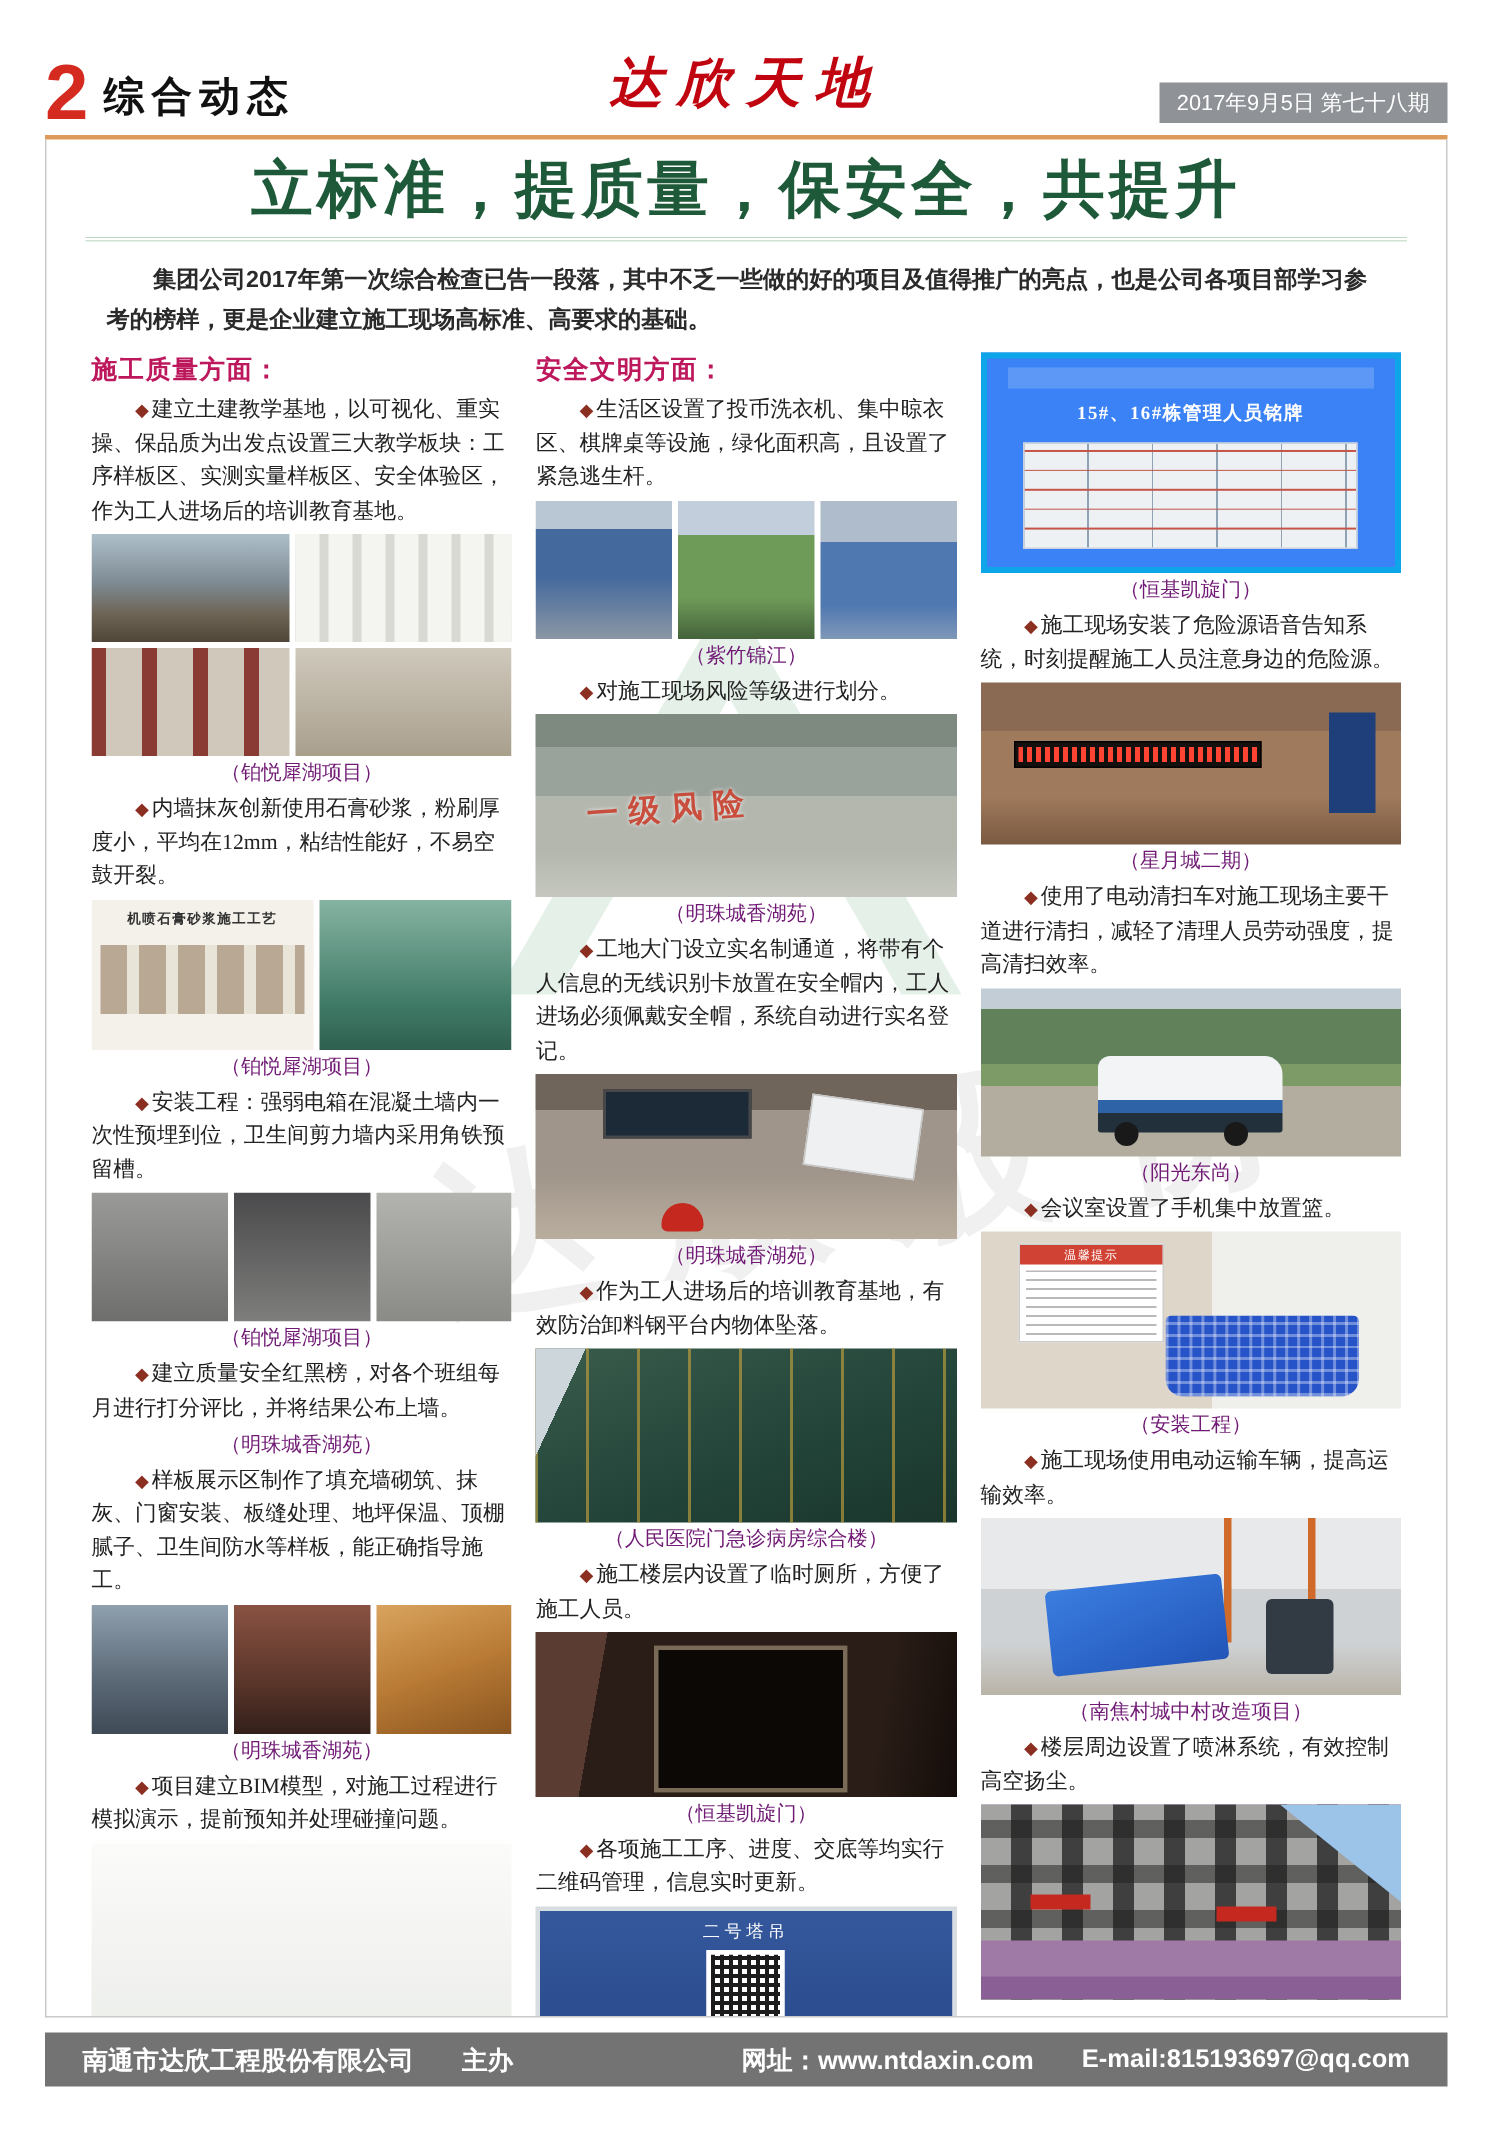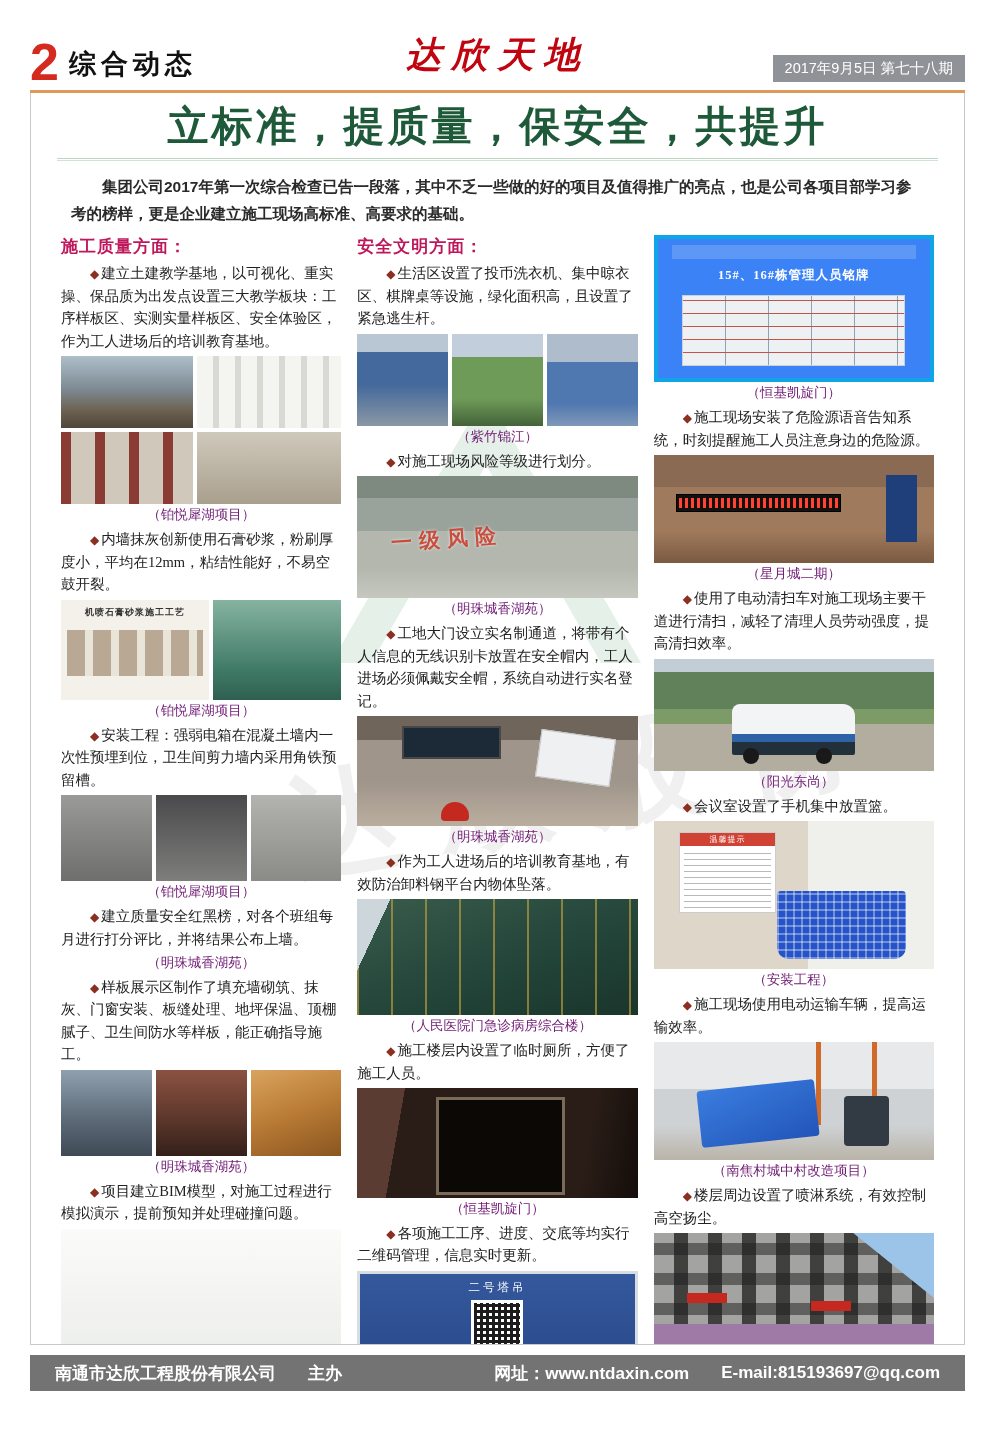--- a/index.html
+++ b/index.html
@@ -98,21 +98,21 @@
   .ph-r1{height:108px;background:linear-gradient(180deg,#8a6a52 0 30%,#a07a5c 30% 70%,#7a5a42);}
   .led{position:absolute;left:8%;top:36%;width:58%;height:16px;background:#14100e;border:1px solid #000;}
   .led-dots{position:absolute;left:2px;right:2px;top:3px;bottom:3px;
             background:repeating-linear-gradient(90deg,#ff4433 0 3px,transparent 3px 6px);}
   .bluesign{position:absolute;right:6%;top:18%;width:11%;height:62%;background:#1e3f7a;}
   .ph-r2{height:112px;background:linear-gradient(180deg,#c2cdd6 0 12%,#60815a 12% 45%,#7d9b66 45% 58%,#b3ada0 58%);}
   .sweeper{position:absolute;left:28%;bottom:14%;width:44%;height:46%;border-radius:8px 12px 2px 2px;
      background:linear-gradient(180deg,#f2f4f6 0 58%,#2e63a8 58% 74%,#22303c 74%);}
   .wheel{position:absolute;bottom:6%;width:16px;height:16px;border-radius:50%;background:#191919;}
   .wh1{left:32%;} .wh2{left:58%;}
-  .ph-r3{height:148px;background:linear-gradient(90deg,#ddd6c9 0 55%,#efefec 55%);}
+  .ph-r3{height:118px;background:linear-gradient(90deg,#ddd6c9 0 55%,#efefec 55%);}
   .notice{position:absolute;left:9%;top:7%;width:34%;height:54%;background:#fff;border:1px solid #ccc;}
   .notice-head{height:13px;background:#d04334;color:#fff;font-size:8px;text-align:center;line-height:13px;letter-spacing:1px;}
   .notice-lines{position:absolute;left:4px;right:4px;top:17px;bottom:4px;
      background:repeating-linear-gradient(0deg,#b9b9b9 0 1px,transparent 1px 6px);}
   .basket{position:absolute;right:10%;bottom:7%;width:46%;height:46%;border-radius:4px 4px 12px 12px;background:#2753c9;
      background-image:repeating-linear-gradient(90deg,rgba(255,255,255,.35) 0 2px,transparent 2px 8px),
                       repeating-linear-gradient(0deg,rgba(255,255,255,.35) 0 2px,transparent 2px 8px);}
   .ph-r4{height:118px;background:linear-gradient(180deg,#e8e9ea 0 40%,#cfd2d5 40% 70%,#b9b4a8);}
   .obar{position:absolute;top:0;bottom:30%;width:5px;background:#d06a2a;}
   .ob1{left:58%;} .ob2{left:78%;}

